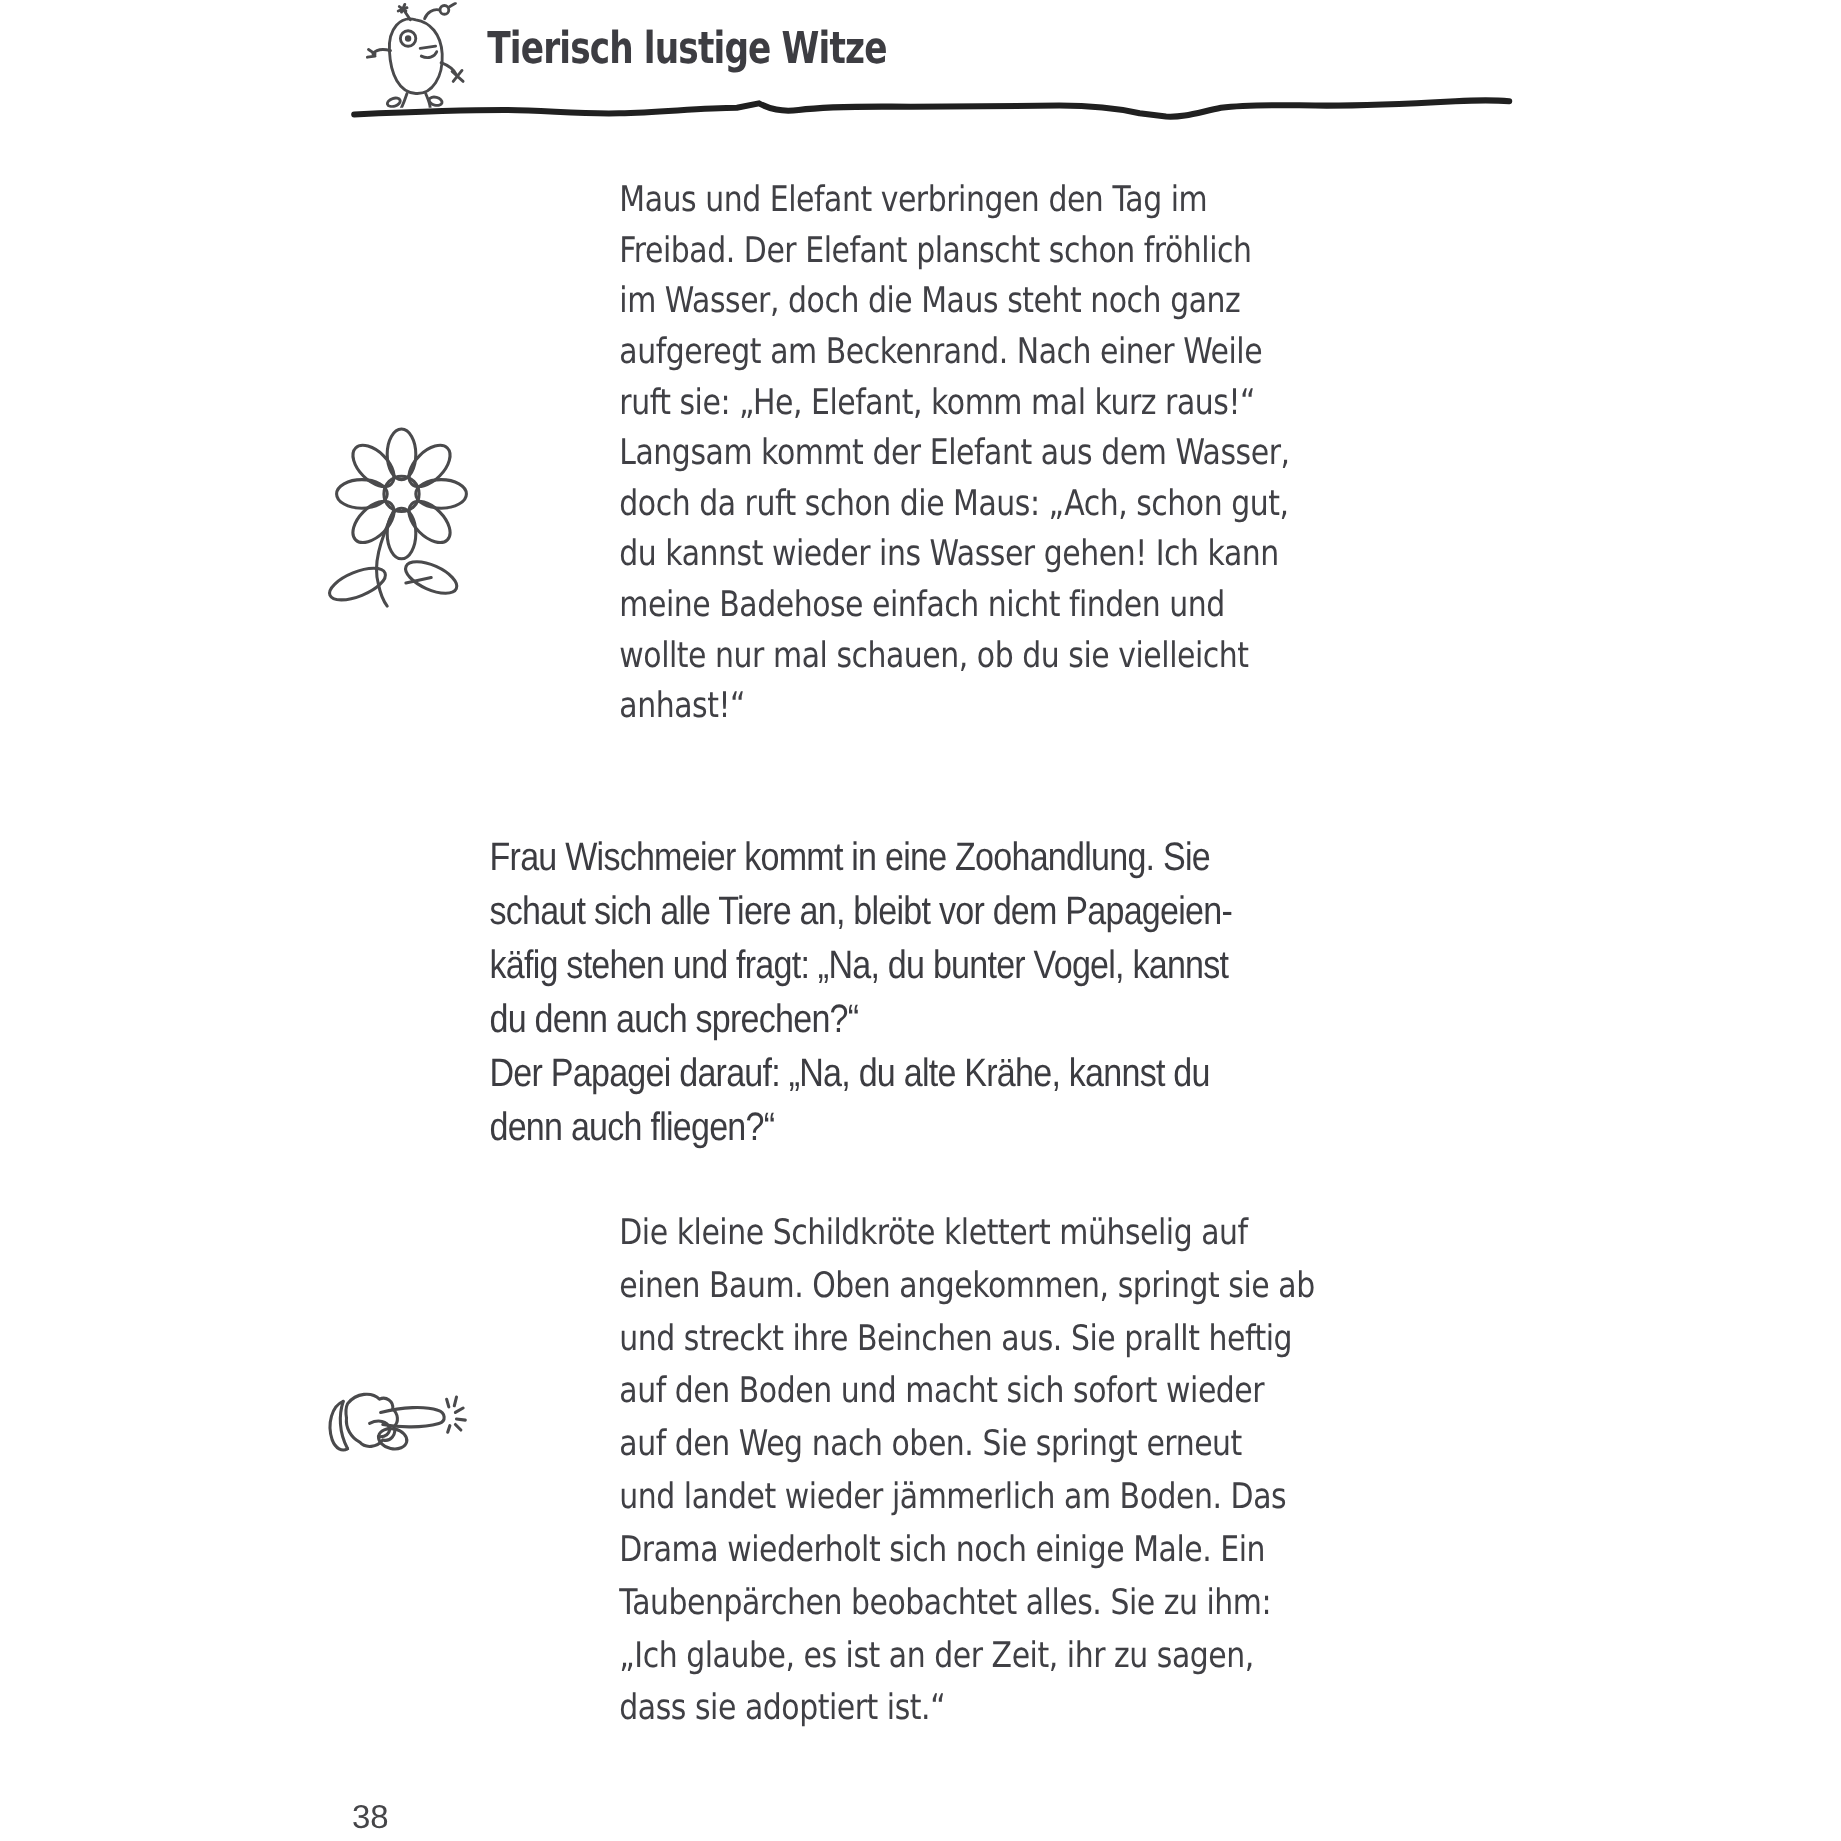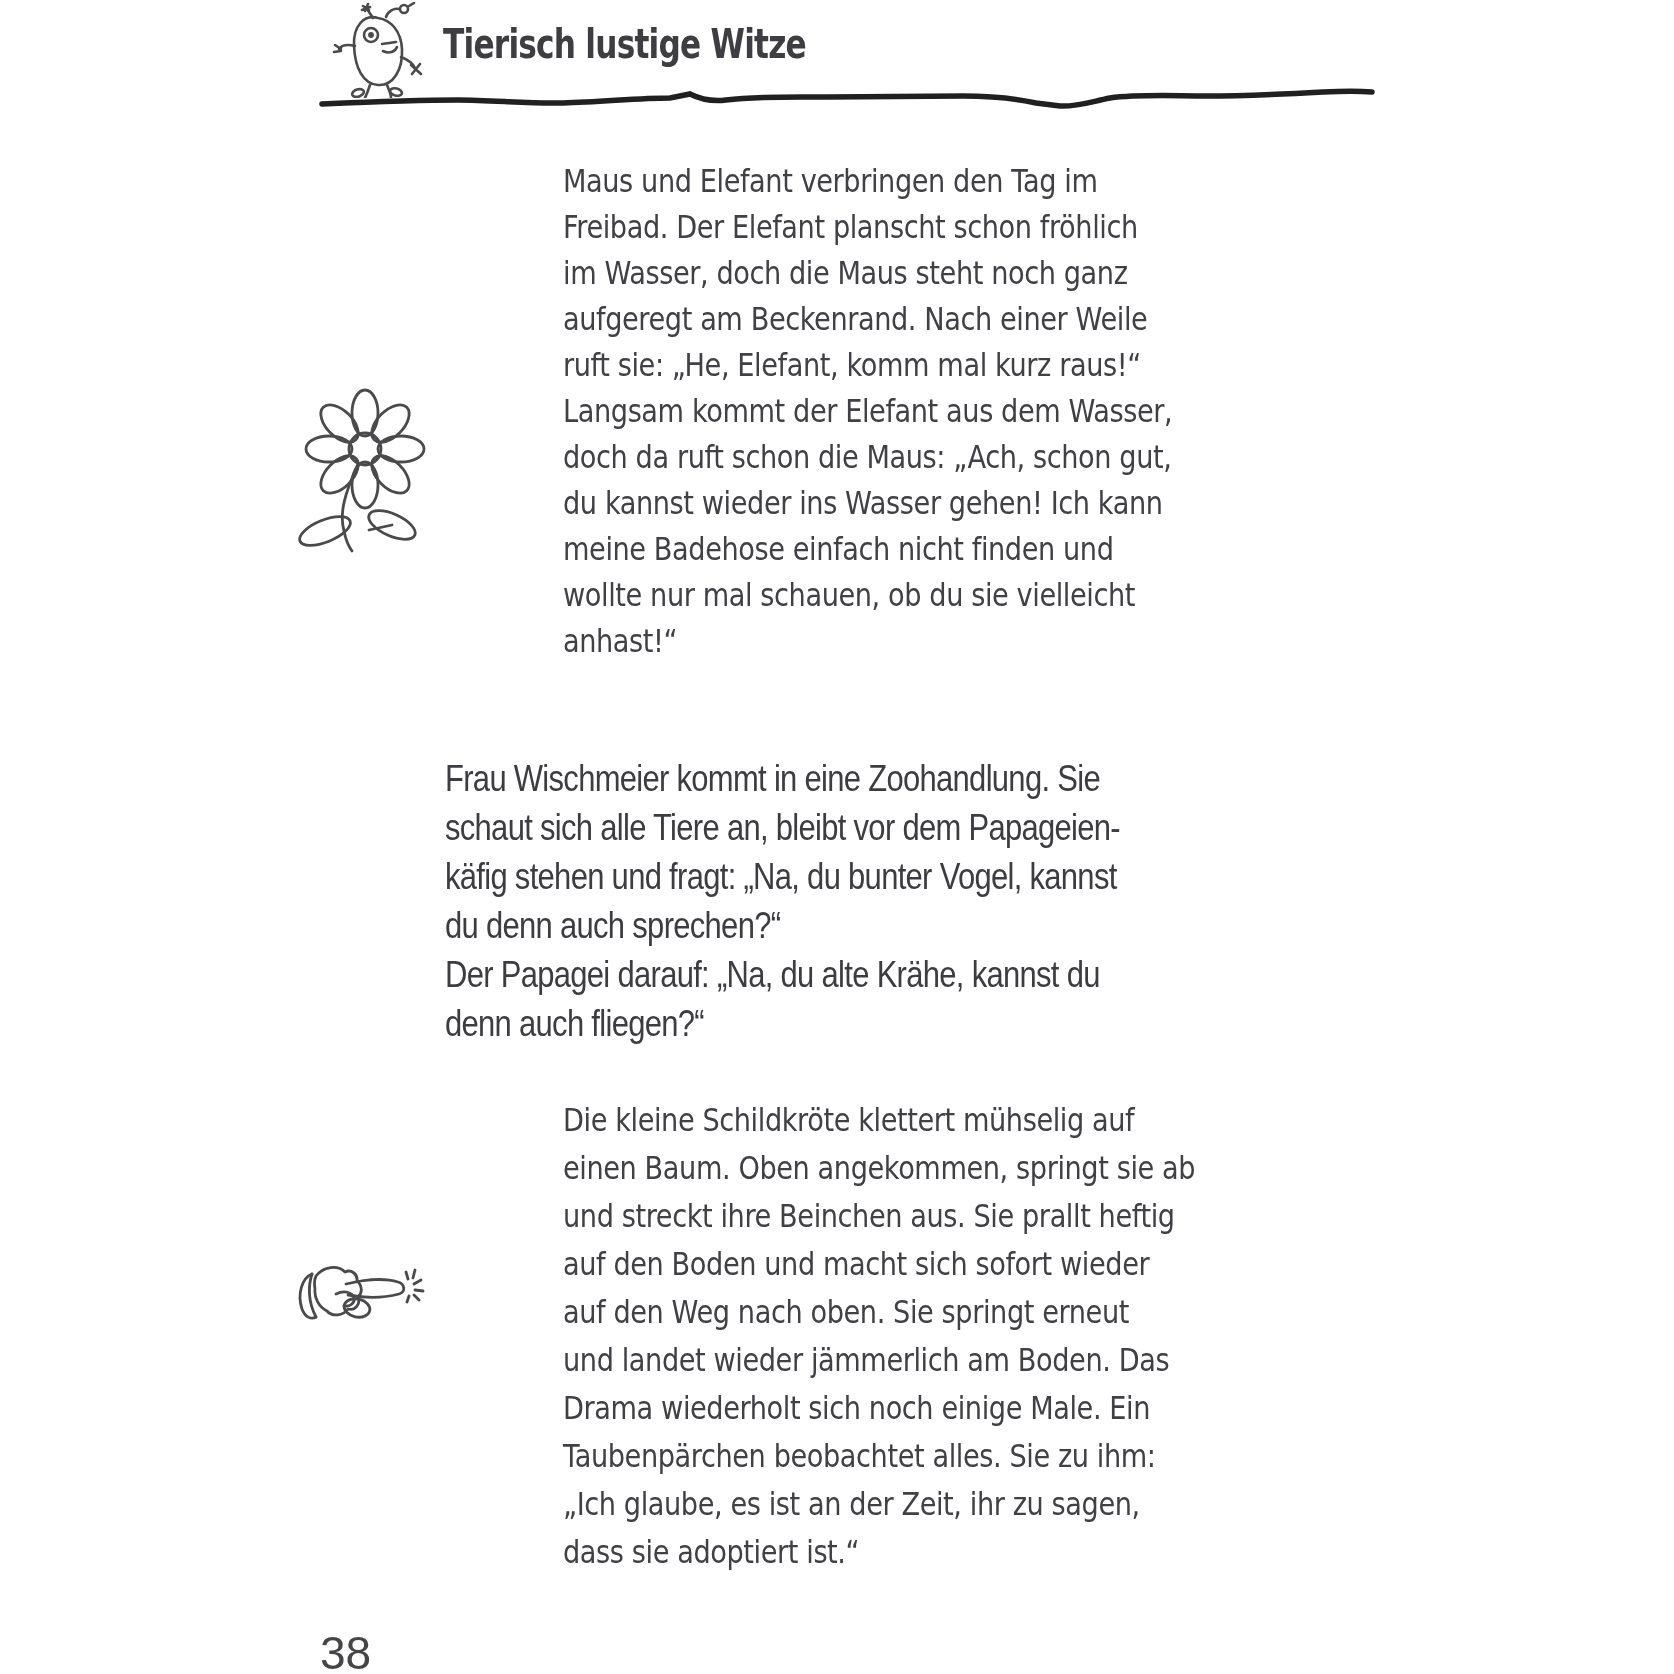--- a/index.html
+++ b/index.html
@@ -44,21 +44,21 @@
     color:#3c3c41;
     letter-spacing:-0.8px;
     transform:scaleX(0.86);
     transform-origin:0 0;
     white-space:nowrap;
   }
   #joke2{left:445px;top:754px;line-height:49px;}
   .pagenum{
     left:320px;top:1631px;
     font-family:"Liberation Sans", sans-serif;
-    font-size:46px;line-height:44px;
+    font-size:30px;line-height:44px;
     color:#454548;
   }
   svg{display:block;}
   .ink{stroke:#4a4a4c;fill:none;stroke-linecap:round;stroke-linejoin:round;}
 </style>
 </head>
 <body>
 
 <svg class="abs" style="left:326px;top:2px;" width="104" height="96" viewBox="0 0 104 96">
   <g class="ink" stroke-width="2.6">

